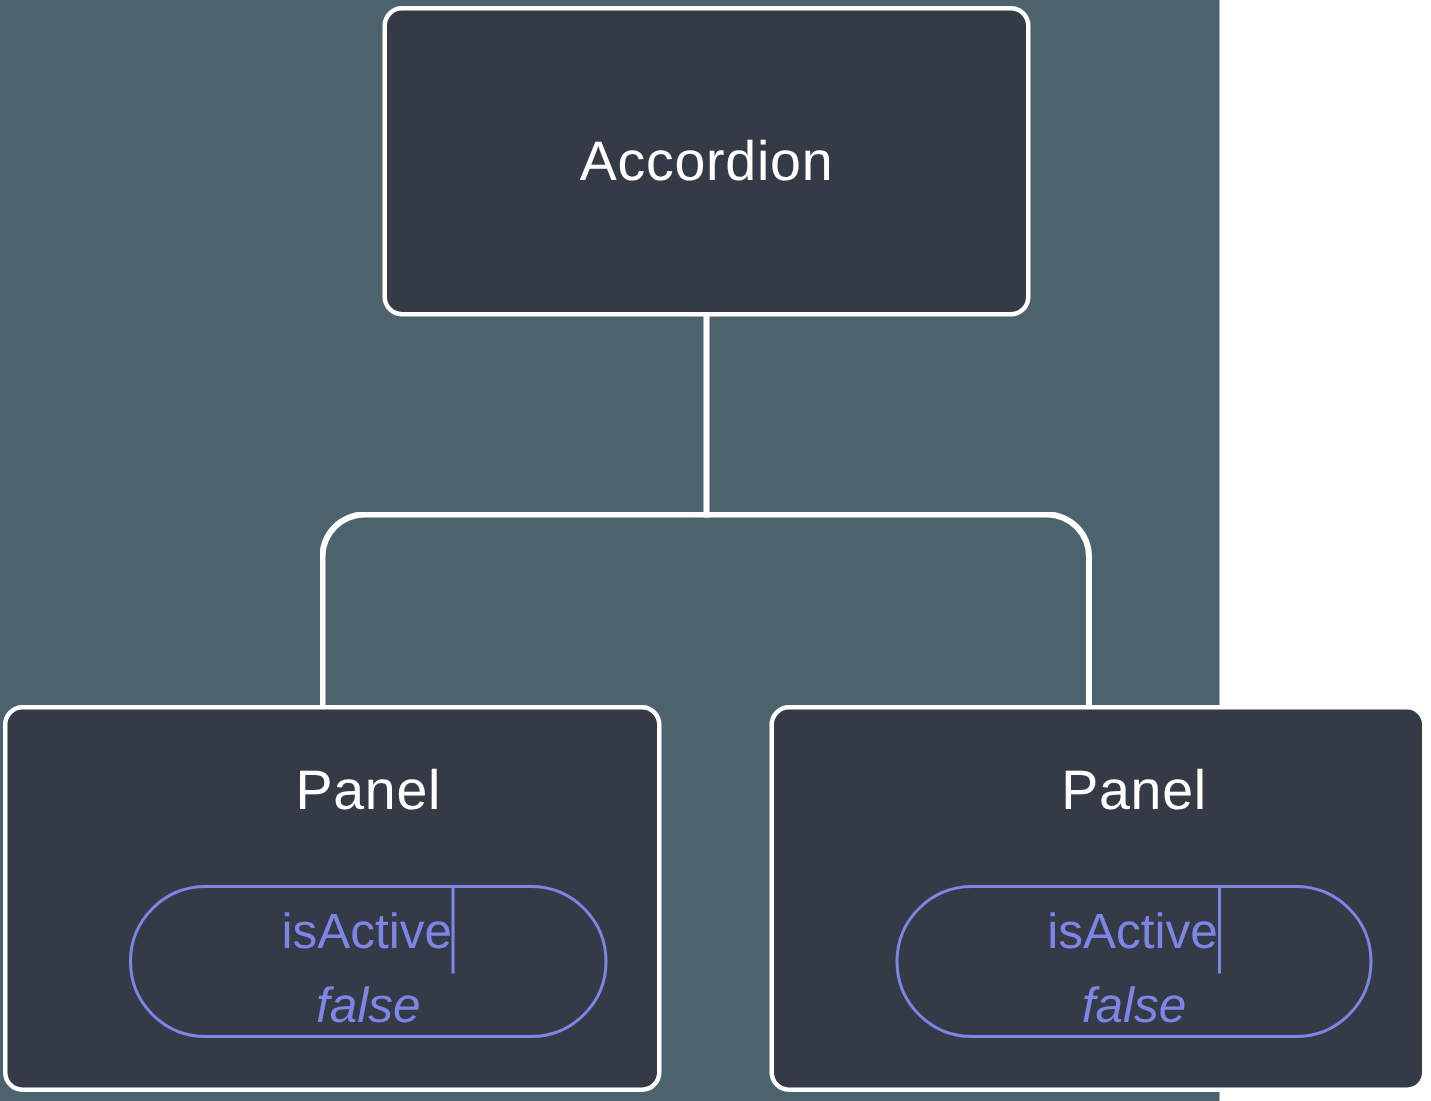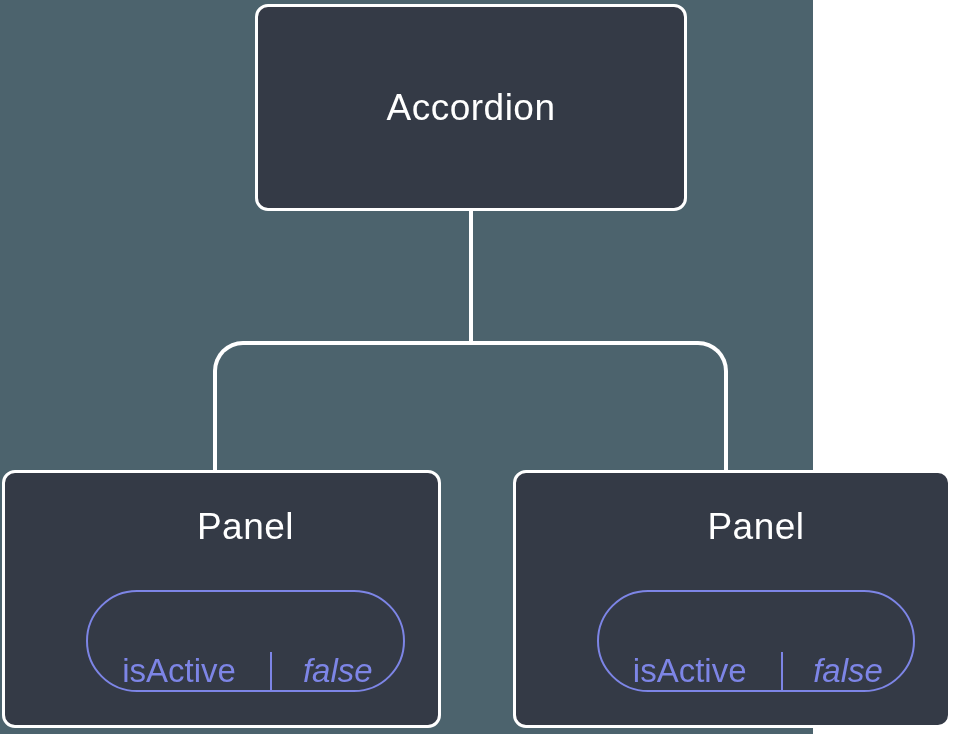--- a/index.html
+++ b/index.html
@@ -63,22 +63,23 @@
     padding-left: 48px;
   }
   .node-panel-left  { left: 2px;   width: 439px; }
   .node-panel-right { left: 513px; width: 438px; }
   .state-pill {
     width: 83%;
     height: 102px;
     border: 2px solid var(--state-accent);
     border-radius: 51px;
     display: flex;
-    align-items: flex-end;
+    align-items: center;
     overflow: hidden;
+    flex-direction: column;
   }
   .state-cell {
     display: flex;
     align-items: center;
     justify-content: center;
     color: var(--state-accent);
     font-size: 33px;
     font-weight: 400;
   }
   .state-cell-name {

